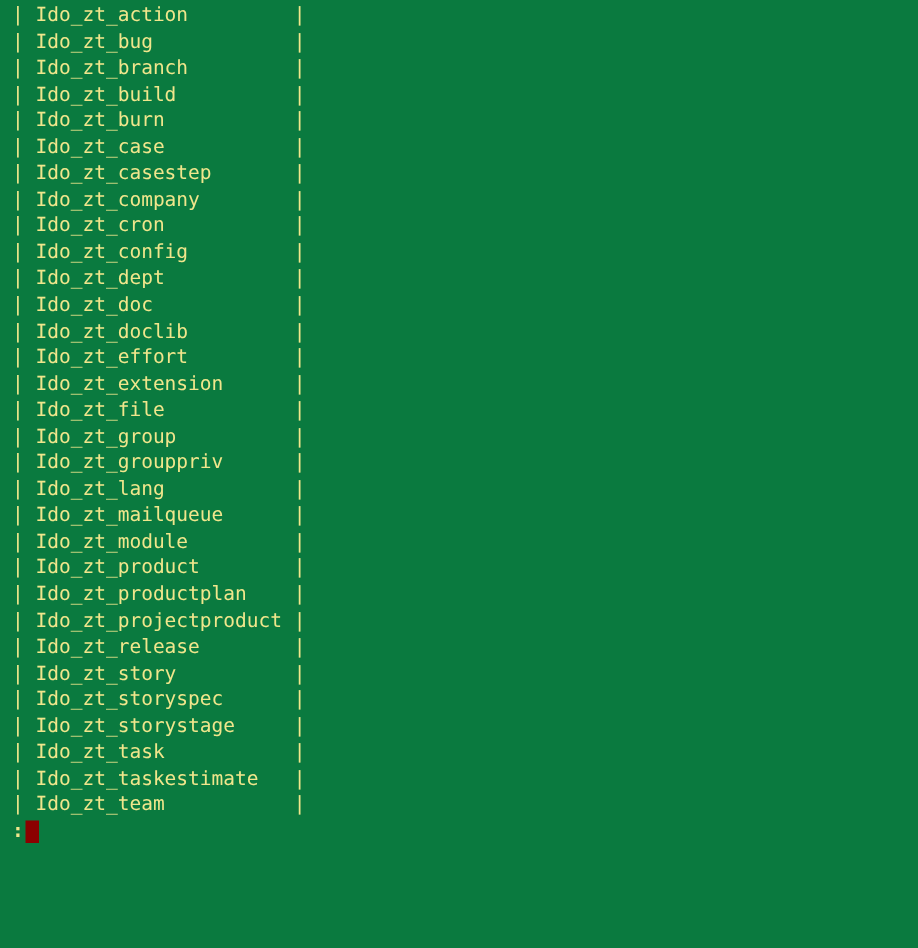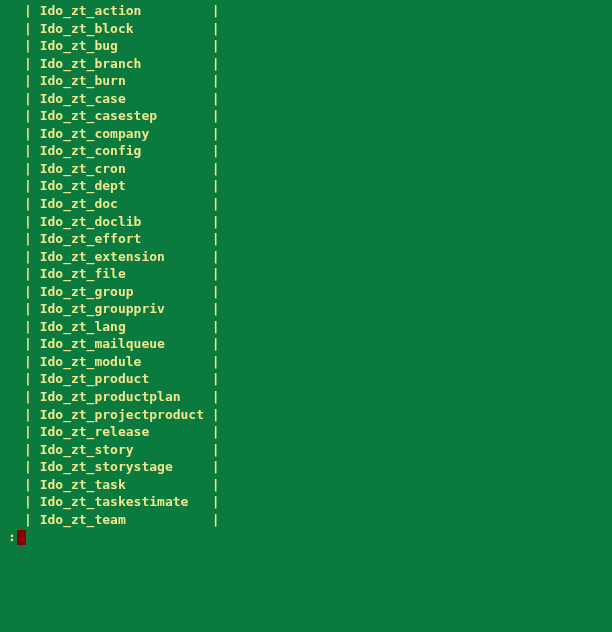--- a/index.html
+++ b/index.html
@@ -13,22 +13,21 @@
       height: 632px;
       font-family: 'Menlo', 'Monaco', 'Consolas', monospace;
       font-size: 13px;
       color: #f0e68c;
       overflow: hidden;
       padding: 2px 8px;
       line-height: 1.35;
     }
     .row {
       white-space: pre;
-      font-weight: bold;
-      margin-left: 16px;
+      font-weight: normal;
     }
     .pipe {
       color: #f0e68c;
     }
     .name {
       color: #f0e68c;
     }
     .prompt-line {
       white-space: pre;
       display: flex;
@@ -45,45 +44,46 @@
       background-color: #8b0000;
       vertical-align: middle;
       margin-left: 1px;
     }
   </style>
 </head>
 <body>
 
 <div id="rows-container">
     <div class="row"><span class="pipe">| </span><span class="name">Ido_zt_action        </span><span class="pipe"> |</span></div>
-    <div class="row"><span class="pipe">| </span><span class="name">Ido_zt_block         </span><span class="pipe"> |</span></div>
     <div class="row"><span class="pipe">| </span><span class="name">Ido_zt_bug           </span><span class="pipe"> |</span></div>
     <div class="row"><span class="pipe">| </span><span class="name">Ido_zt_branch        </span><span class="pipe"> |</span></div>
+    <div class="row"><span class="pipe">| </span><span class="name">Ido_zt_build         </span><span class="pipe"> |</span></div>
     <div class="row"><span class="pipe">| </span><span class="name">Ido_zt_burn          </span><span class="pipe"> |</span></div>
     <div class="row"><span class="pipe">| </span><span class="name">Ido_zt_case          </span><span class="pipe"> |</span></div>
     <div class="row"><span class="pipe">| </span><span class="name">Ido_zt_casestep      </span><span class="pipe"> |</span></div>
     <div class="row"><span class="pipe">| </span><span class="name">Ido_zt_company       </span><span class="pipe"> |</span></div>
+    <div class="row"><span class="pipe">| </span><span class="name">Ido_zt_cron          </span><span class="pipe"> |</span></div>
     <div class="row"><span class="pipe">| </span><span class="name">Ido_zt_config        </span><span class="pipe"> |</span></div>
-    <div class="row"><span class="pipe">| </span><span class="name">Ido_zt_cron          </span><span class="pipe"> |</span></div>
     <div class="row"><span class="pipe">| </span><span class="name">Ido_zt_dept          </span><span class="pipe"> |</span></div>
     <div class="row"><span class="pipe">| </span><span class="name">Ido_zt_doc           </span><span class="pipe"> |</span></div>
     <div class="row"><span class="pipe">| </span><span class="name">Ido_zt_doclib        </span><span class="pipe"> |</span></div>
     <div class="row"><span class="pipe">| </span><span class="name">Ido_zt_effort        </span><span class="pipe"> |</span></div>
     <div class="row"><span class="pipe">| </span><span class="name">Ido_zt_extension     </span><span class="pipe"> |</span></div>
     <div class="row"><span class="pipe">| </span><span class="name">Ido_zt_file          </span><span class="pipe"> |</span></div>
     <div class="row"><span class="pipe">| </span><span class="name">Ido_zt_group         </span><span class="pipe"> |</span></div>
     <div class="row"><span class="pipe">| </span><span class="name">Ido_zt_grouppriv     </span><span class="pipe"> |</span></div>
     <div class="row"><span class="pipe">| </span><span class="name">Ido_zt_lang          </span><span class="pipe"> |</span></div>
     <div class="row"><span class="pipe">| </span><span class="name">Ido_zt_mailqueue     </span><span class="pipe"> |</span></div>
     <div class="row"><span class="pipe">| </span><span class="name">Ido_zt_module        </span><span class="pipe"> |</span></div>
     <div class="row"><span class="pipe">| </span><span class="name">Ido_zt_product       </span><span class="pipe"> |</span></div>
     <div class="row"><span class="pipe">| </span><span class="name">Ido_zt_productplan   </span><span class="pipe"> |</span></div>
     <div class="row"><span class="pipe">| </span><span class="name">Ido_zt_projectproduct</span><span class="pipe"> |</span></div>
     <div class="row"><span class="pipe">| </span><span class="name">Ido_zt_release       </span><span class="pipe"> |</span></div>
     <div class="row"><span class="pipe">| </span><span class="name">Ido_zt_story         </span><span class="pipe"> |</span></div>
+    <div class="row"><span class="pipe">| </span><span class="name">Ido_zt_storyspec     </span><span class="pipe"> |</span></div>
     <div class="row"><span class="pipe">| </span><span class="name">Ido_zt_storystage    </span><span class="pipe"> |</span></div>
     <div class="row"><span class="pipe">| </span><span class="name">Ido_zt_task          </span><span class="pipe"> |</span></div>
     <div class="row"><span class="pipe">| </span><span class="name">Ido_zt_taskestimate  </span><span class="pipe"> |</span></div>
     <div class="row"><span class="pipe">| </span><span class="name">Ido_zt_team          </span><span class="pipe"> |</span></div>
   </div>
 <div class="prompt-line">
   <span class="prompt-colon">:</span><span class="cursor"></span>
 </div>
 
 </body></html>

